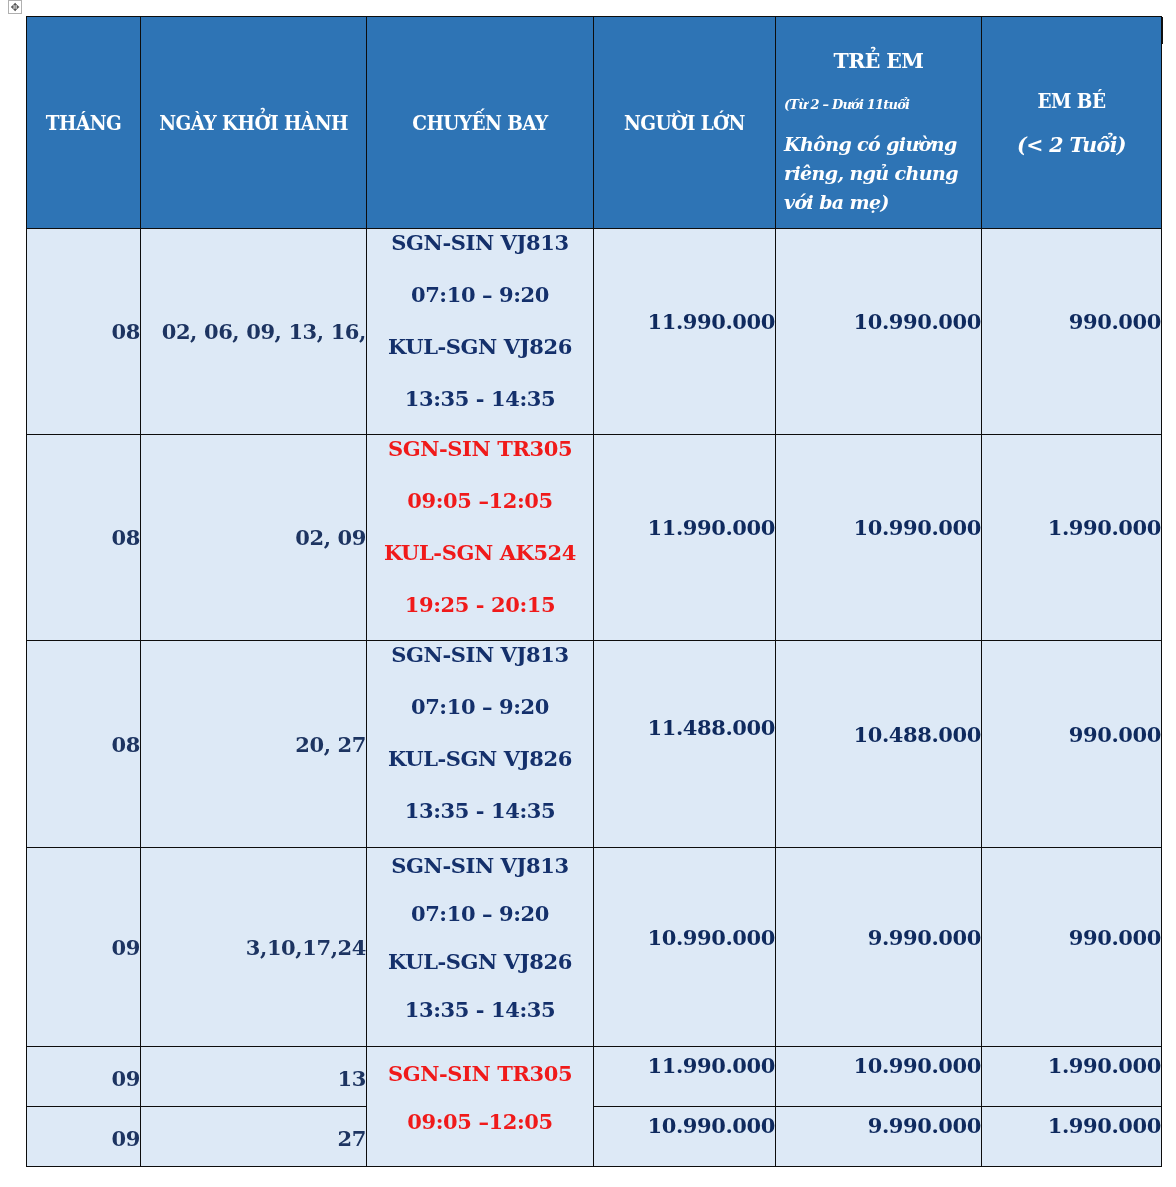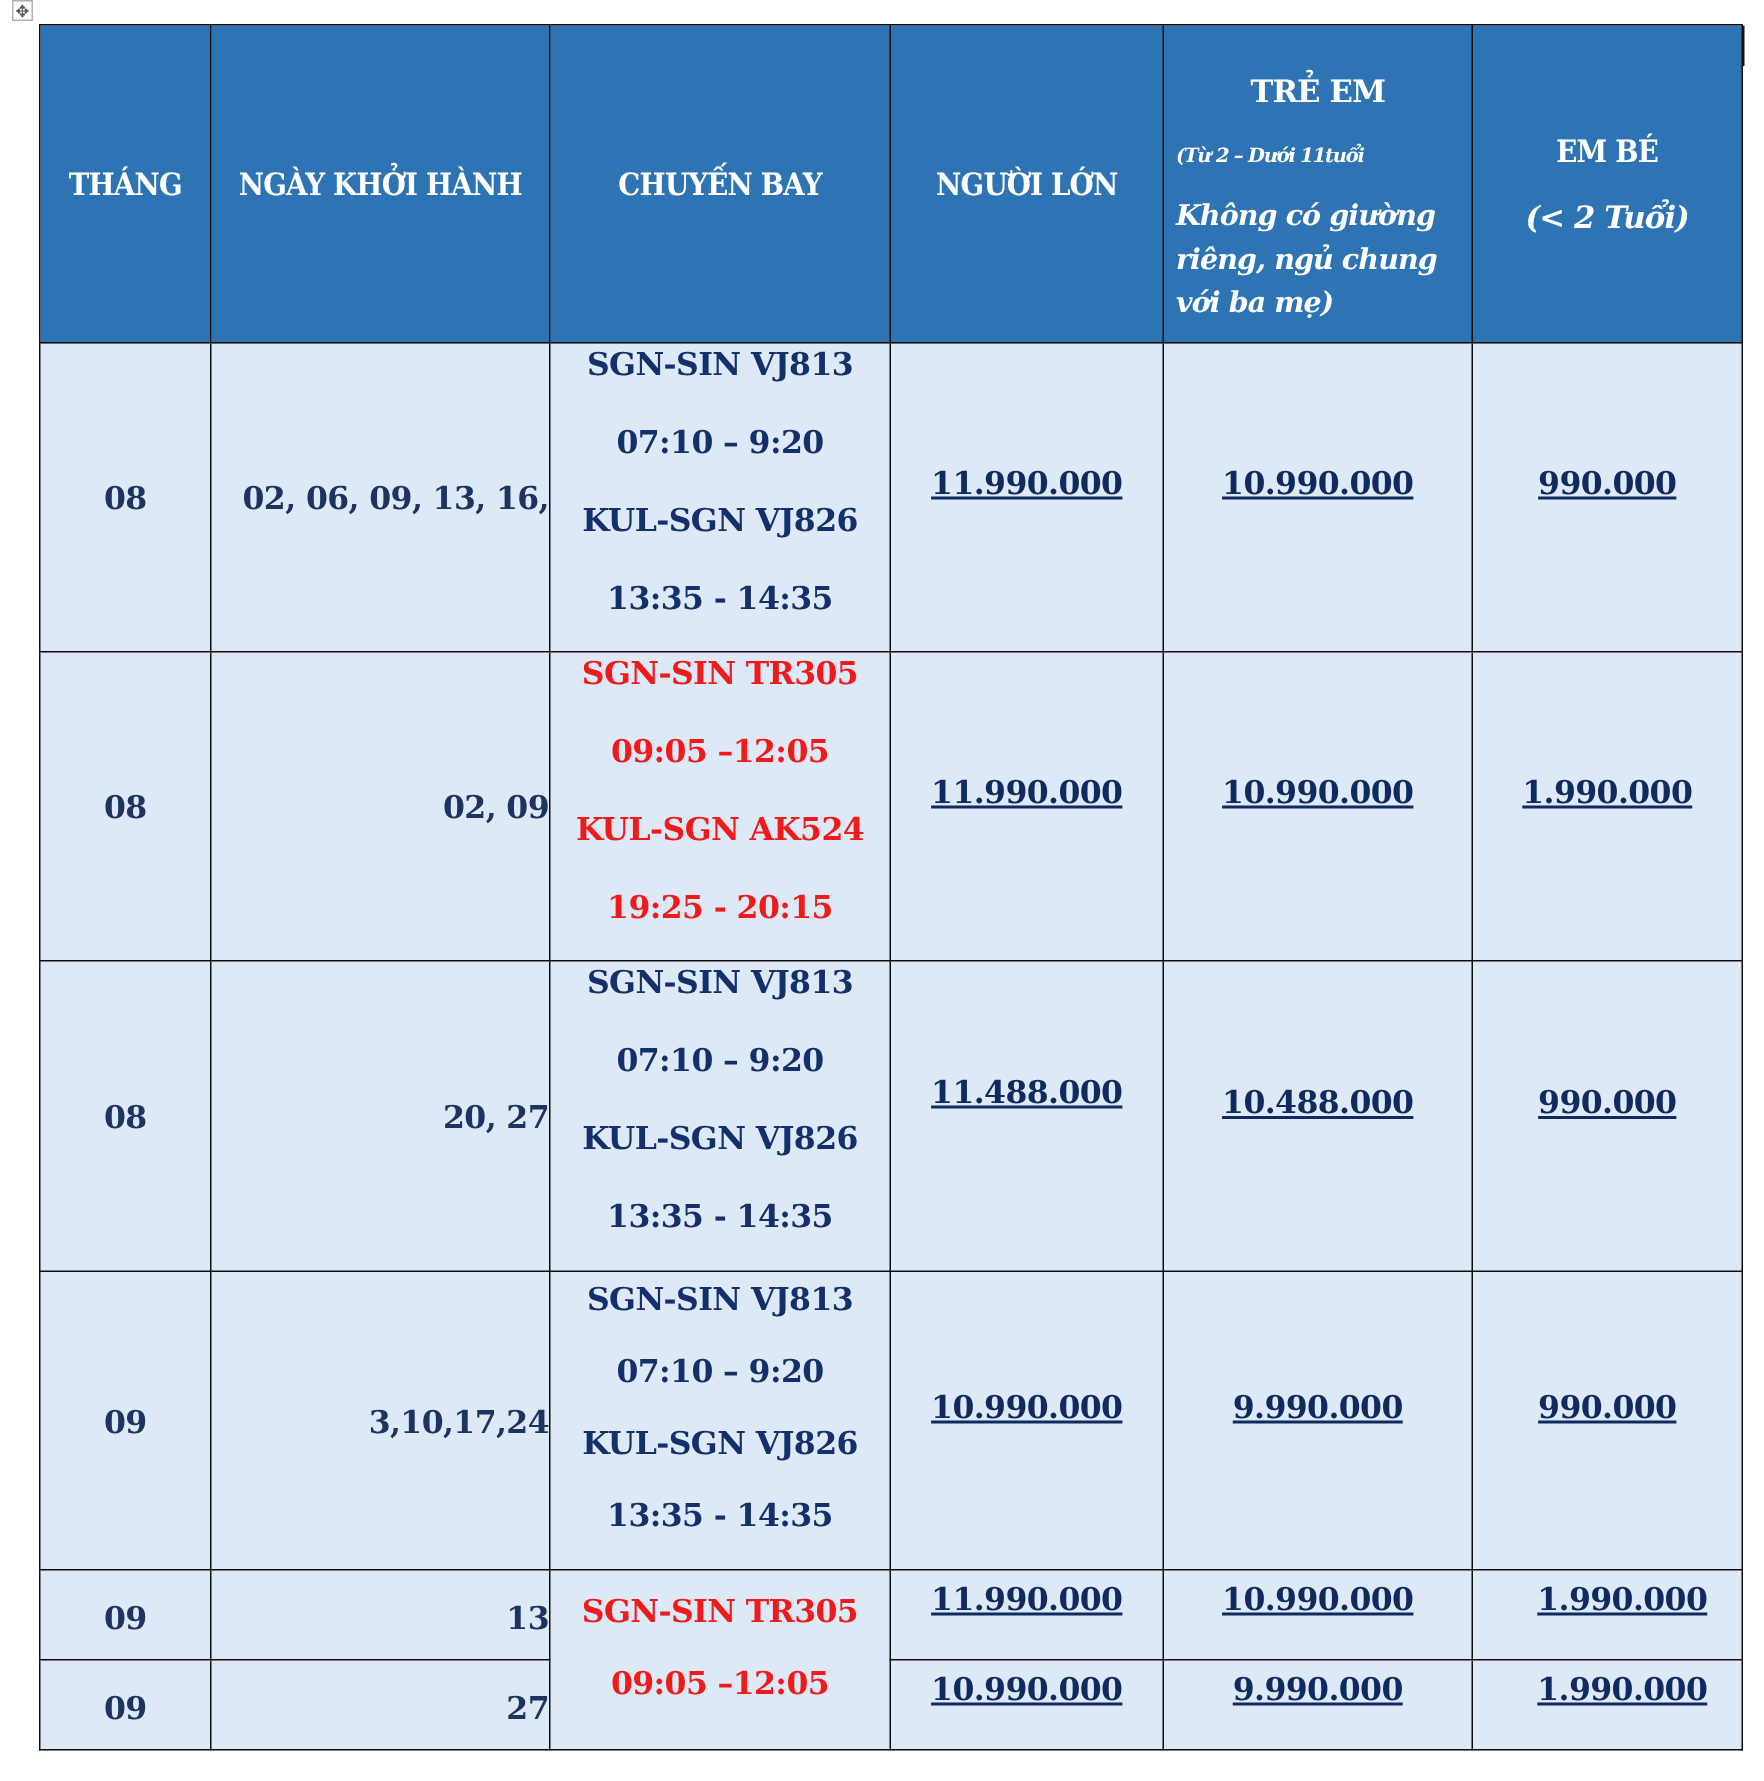--- a/index.html
+++ b/index.html
@@ -15,23 +15,23 @@
   table.tour td, table.tour th { border:1.5px solid #0d0d0d; padding:0; vertical-align:middle; }
   th { background:#2e74b5; color:#ffffff; font-weight:bold; font-size:20.5px;
        font-family:"DejaVu Serif","Liberation Serif",serif; letter-spacing:-0.6px; }
   th .lbl { display:block; text-align:center; transform:scaleX(0.9); }
   th.child { vertical-align:top; text-align:left; }
   th.child .title { display:block; text-align:center; margin-top:20px; }
   th.child .sub { display:block; font-style:italic; font-size:13px; margin-top:24px; padding-left:8px; white-space:nowrap; letter-spacing:-0.8px; }
   th.child .note { display:block; font-style:italic; font-size:19px; margin-top:18px; padding-left:8px; line-height:29px; letter-spacing:-0.6px; }
   th.infant .lbl2 { display:block; text-align:center; font-style:italic; margin-top:20px; }
   td { background:#dde9f6; color:#1d3461; font-weight:bold; font-size:21px; letter-spacing:-0.4px; }
-  td.c { text-align:center; }
+  td.c { text-align:right; }
   td.l { text-align:right; padding-left:10px; }
-  td.num { color:#0f2a5e;text-decoration:underline; }
+  td.num { color:#0f2a5e; }
   .flight { text-align:center; line-height:52px; color:#14306b; }
   .flight.red { color:#f01a1a; }
   .flight span { display:block; }
   .top-align { vertical-align:top !important; }
 </style>
 </head>
 <body>
 
 <div class="move-handle">✥</div>
 <div class="cursor-line"></div>

